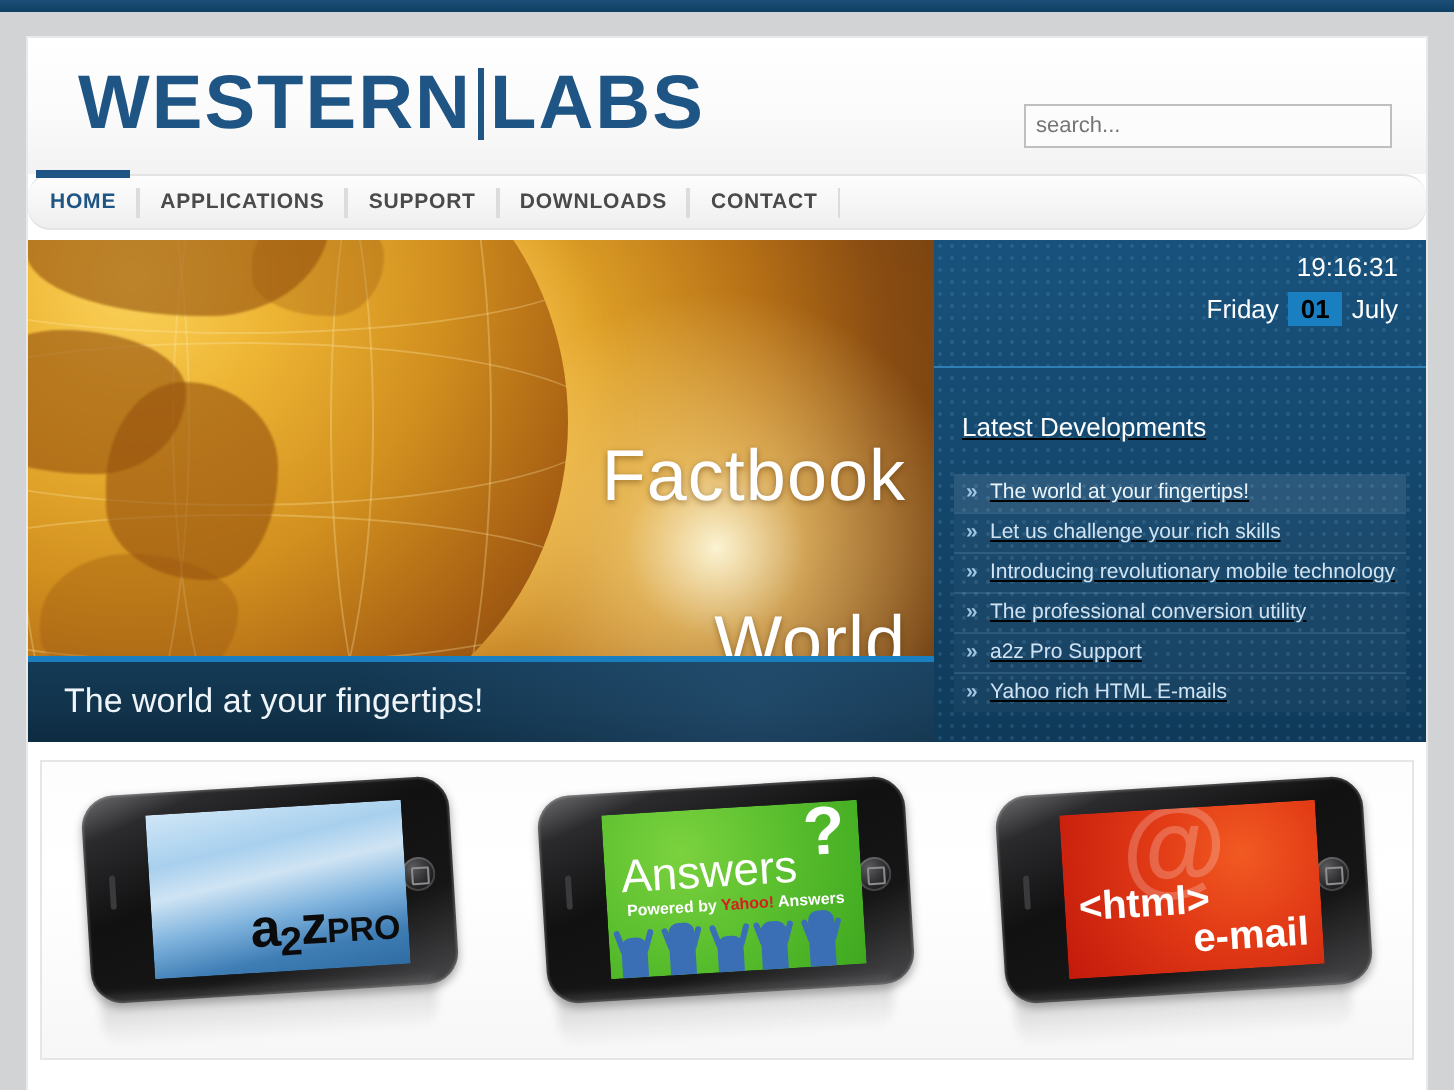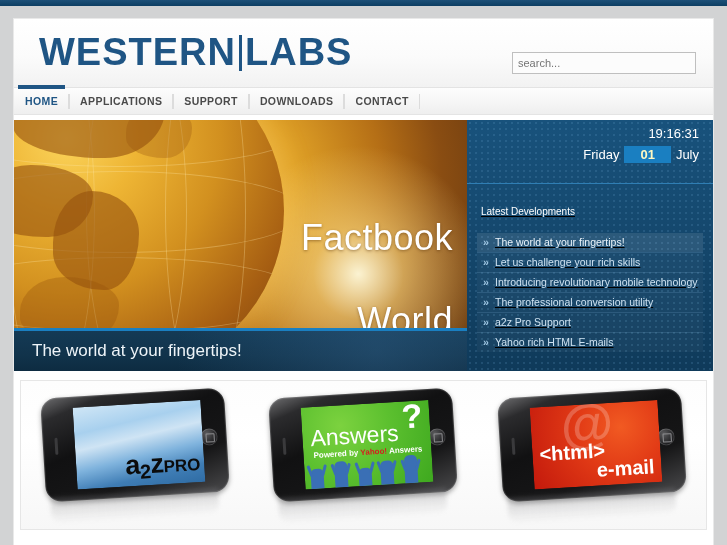--- a/index.html
+++ b/index.html
@@ -64,20 +64,21 @@
     outline: none;
   }
 
   
   #nav {
     position: relative;
     height: 27px;
     border-top: 1px solid #e3e3e3;
     background: linear-gradient(180deg, #fdfdfd 0%, #f6f6f6 50%, #eeeeee 100%);
     box-shadow: inset 0 -1px 0 #e4e4e4;
+    border-radius: 11px;
   }
   #nav-accent {
     position: absolute; left: 4px; top: -3px;
     width: 47px; height: 4px;
     background: #1f5584;
   }
   #nav ul {
     list-style: none; margin: 0; padding: 0;
     display: flex; align-items: center; height: 27px;
   }
@@ -208,29 +209,29 @@
     font-size: 13px;
   }
   #dateline {
     position: absolute; right: 14px; top: 26px;
     display: flex; align-items: center;
     color: #ffffff;
     font-size: 13px;
   }
   #dateline .daynum {
     background: #1a7fc1;
-    padding: 1px 16px;
+    padding: 1px 6px;
     margin: 0 5px;
-    color: #fef9c3;
+    color: #000000;
     font-weight: bold;
   }
   #latest-title {
     position: relative;
     color: #ffffff;
-    font-size: 10px;
+    font-size: 13px;
     margin: 22px 0 0 14px;
   }
   #latest-list {
     position: relative;
     list-style: none;
     margin: 16px 10px 0 10px;
     padding: 0;
   }
   #latest-list li {
     position: relative;

